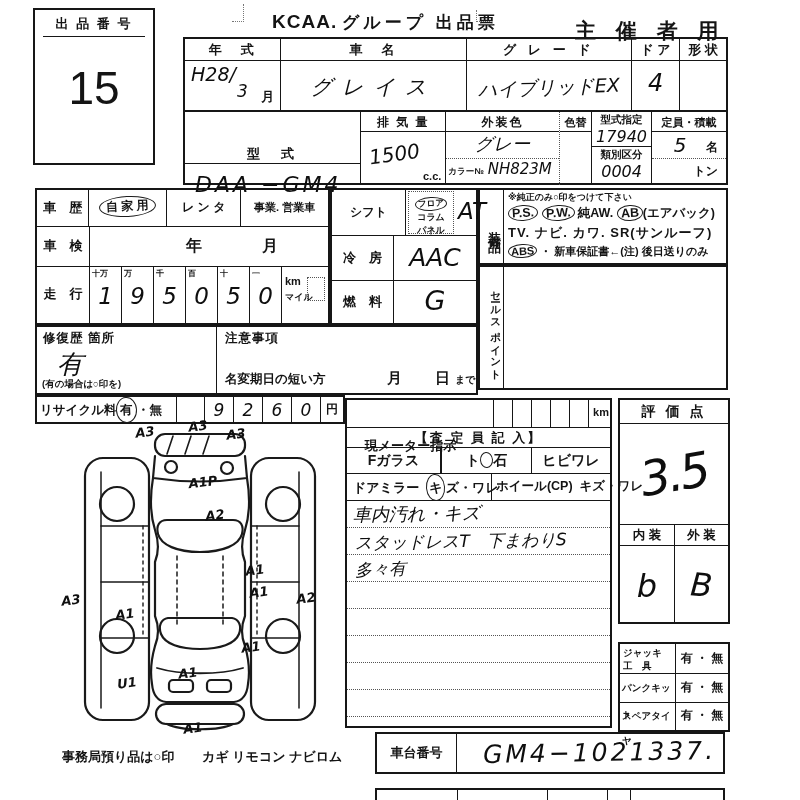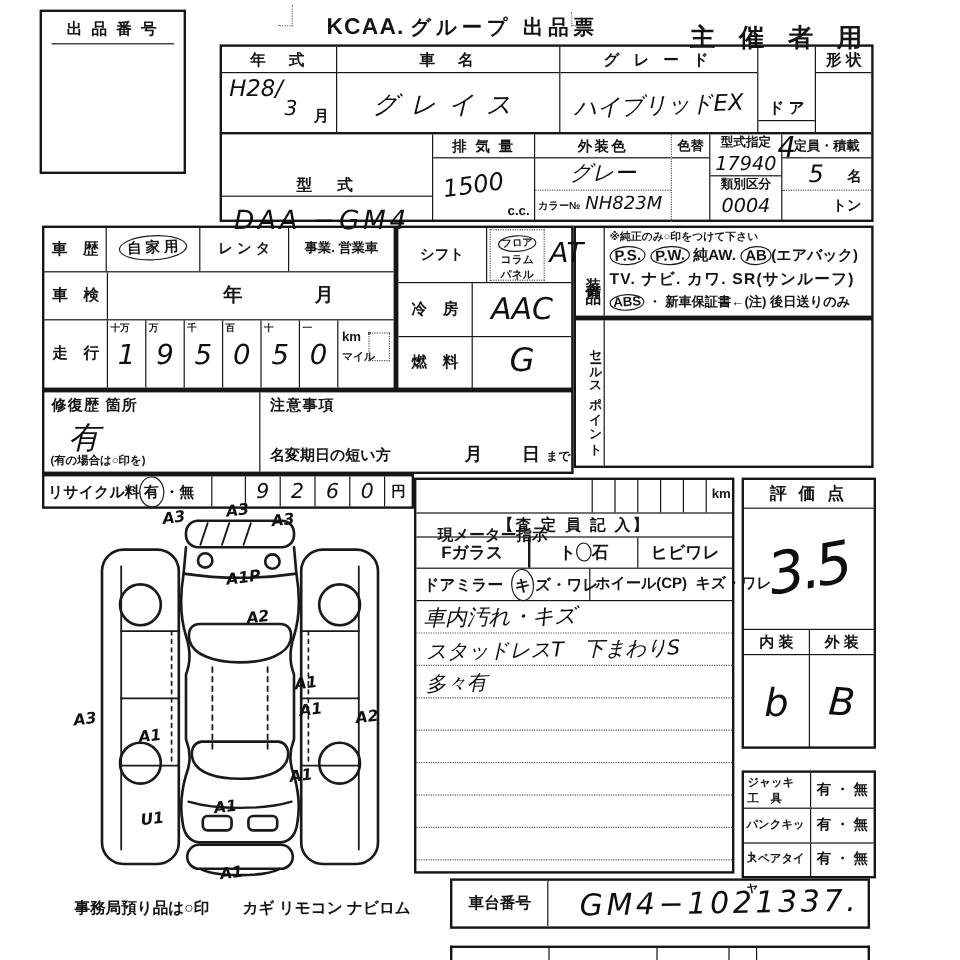--- a/index.html
+++ b/index.html
@@ -23,22 +23,23 @@
            font-weight:600; font-size:13px; color:#101010; transform:translate(-50%,-50%) rotate(-7deg);
            white-space:nowrap; }
   .dot-b { border-bottom:1px dotted #555; }
   .minihdr { font-size:8px; font-weight:700; position:absolute; top:1px; left:2px; }
 </style>
 </head>
 <body>
 
 <div class="page">
 
-  <div class="abs b2" style="left:33px;top:8px;width:122px;height:137px;">
+  <div class="abs b2" style="left:33px;top:8px;width:122px;height:157px;">
     <div style="margin:5px 8px 0;border-bottom:1.5px solid #161616;padding-bottom:3px;font-size:13px;font-weight:700;text-align:center;letter-spacing:2px;">出 品 番 号</div>
+    <div style="text-align:center;font-size:46px;margin-top:24px;">15</div>
   </div>
 
   <div class="abs" style="left:232px;top:4px;width:12px;height:18px;border-right:1px dotted #777;border-bottom:1px dotted #777;"></div>
   <div class="abs" style="left:476px;top:10px;width:14px;height:12px;border-left:1px dotted #777;border-bottom:1px dotted #777;"></div>
 
   <div class="abs" style="left:575px;top:17px;font-size:21px;font-weight:700;letter-spacing:7px;">主 催 者 用</div>
   <div class="abs" style="left:272px;top:11px;font-size:17px;">
     <span style="font-weight:900;letter-spacing:1px;font-size:19px;">KCAA.</span>
     <span style="font-weight:700;letter-spacing:4px;">グループ 出品票</span>
   </div>
@@ -54,21 +55,21 @@
       </div>
       <div class="cell" style="width:187px;">
         <div class="hdrtxt" style="font-size:13px;border-bottom:1.5px solid #161616;height:22px;line-height:22px;letter-spacing:3px;">車　名</div>
         <div class="hw" style="font-size:21px;text-align:center;margin-top:12px;letter-spacing:10px;">グレイス</div>
       </div>
       <div class="cell" style="width:166px;">
         <div class="hdrtxt" style="font-size:13px;border-bottom:1.5px solid #161616;height:22px;line-height:22px;letter-spacing:4px;">グ レ ー ド</div>
         <div class="hw" style="font-size:19px;text-align:center;margin-top:14px;transform:rotate(-2deg);">ハイブリッドEX</div>
       </div>
       <div class="cell" style="width:49px;">
-        <div class="hdrtxt" style="font-size:13px;border-bottom:1.5px solid #161616;height:22px;line-height:22px;margin-top:40px;">ド ア</div>
+        <div class="hdrtxt" style="font-size:13px;border-bottom:1.5px solid #161616;height:22px;line-height:22px;">ド ア</div>
         <div class="hw" style="font-size:24px;text-align:center;margin-top:8px;">4</div>
       </div>
       <div style="width:46px;">
         <div class="hdrtxt" style="font-size:13px;border-bottom:1.5px solid #161616;height:22px;line-height:22px;">形 状</div>
         <div class="hw" style="font-size:20px;text-align:center;"></div>
       </div>
     </div>
 
     <div class="row" style="height:73px;">
       <div class="cell" style="width:178px;">

